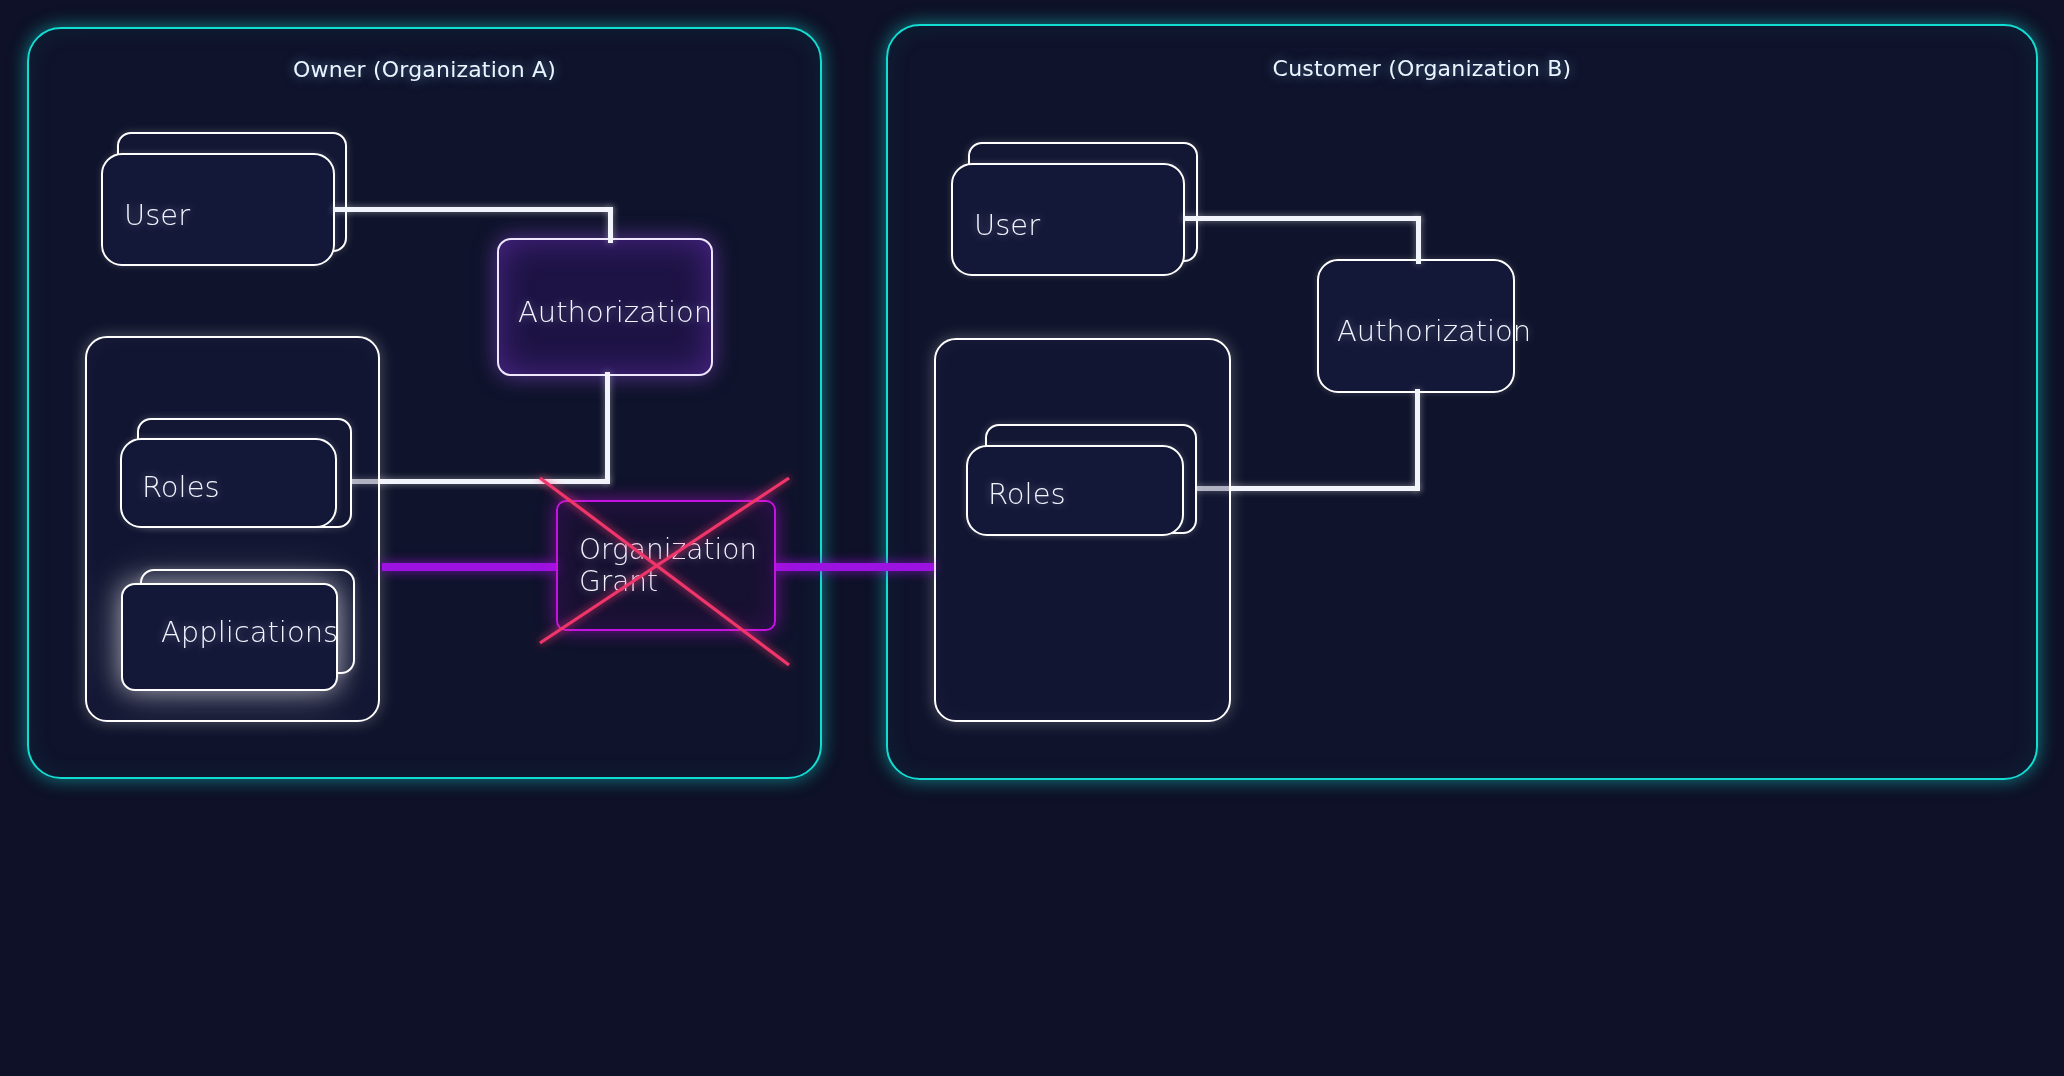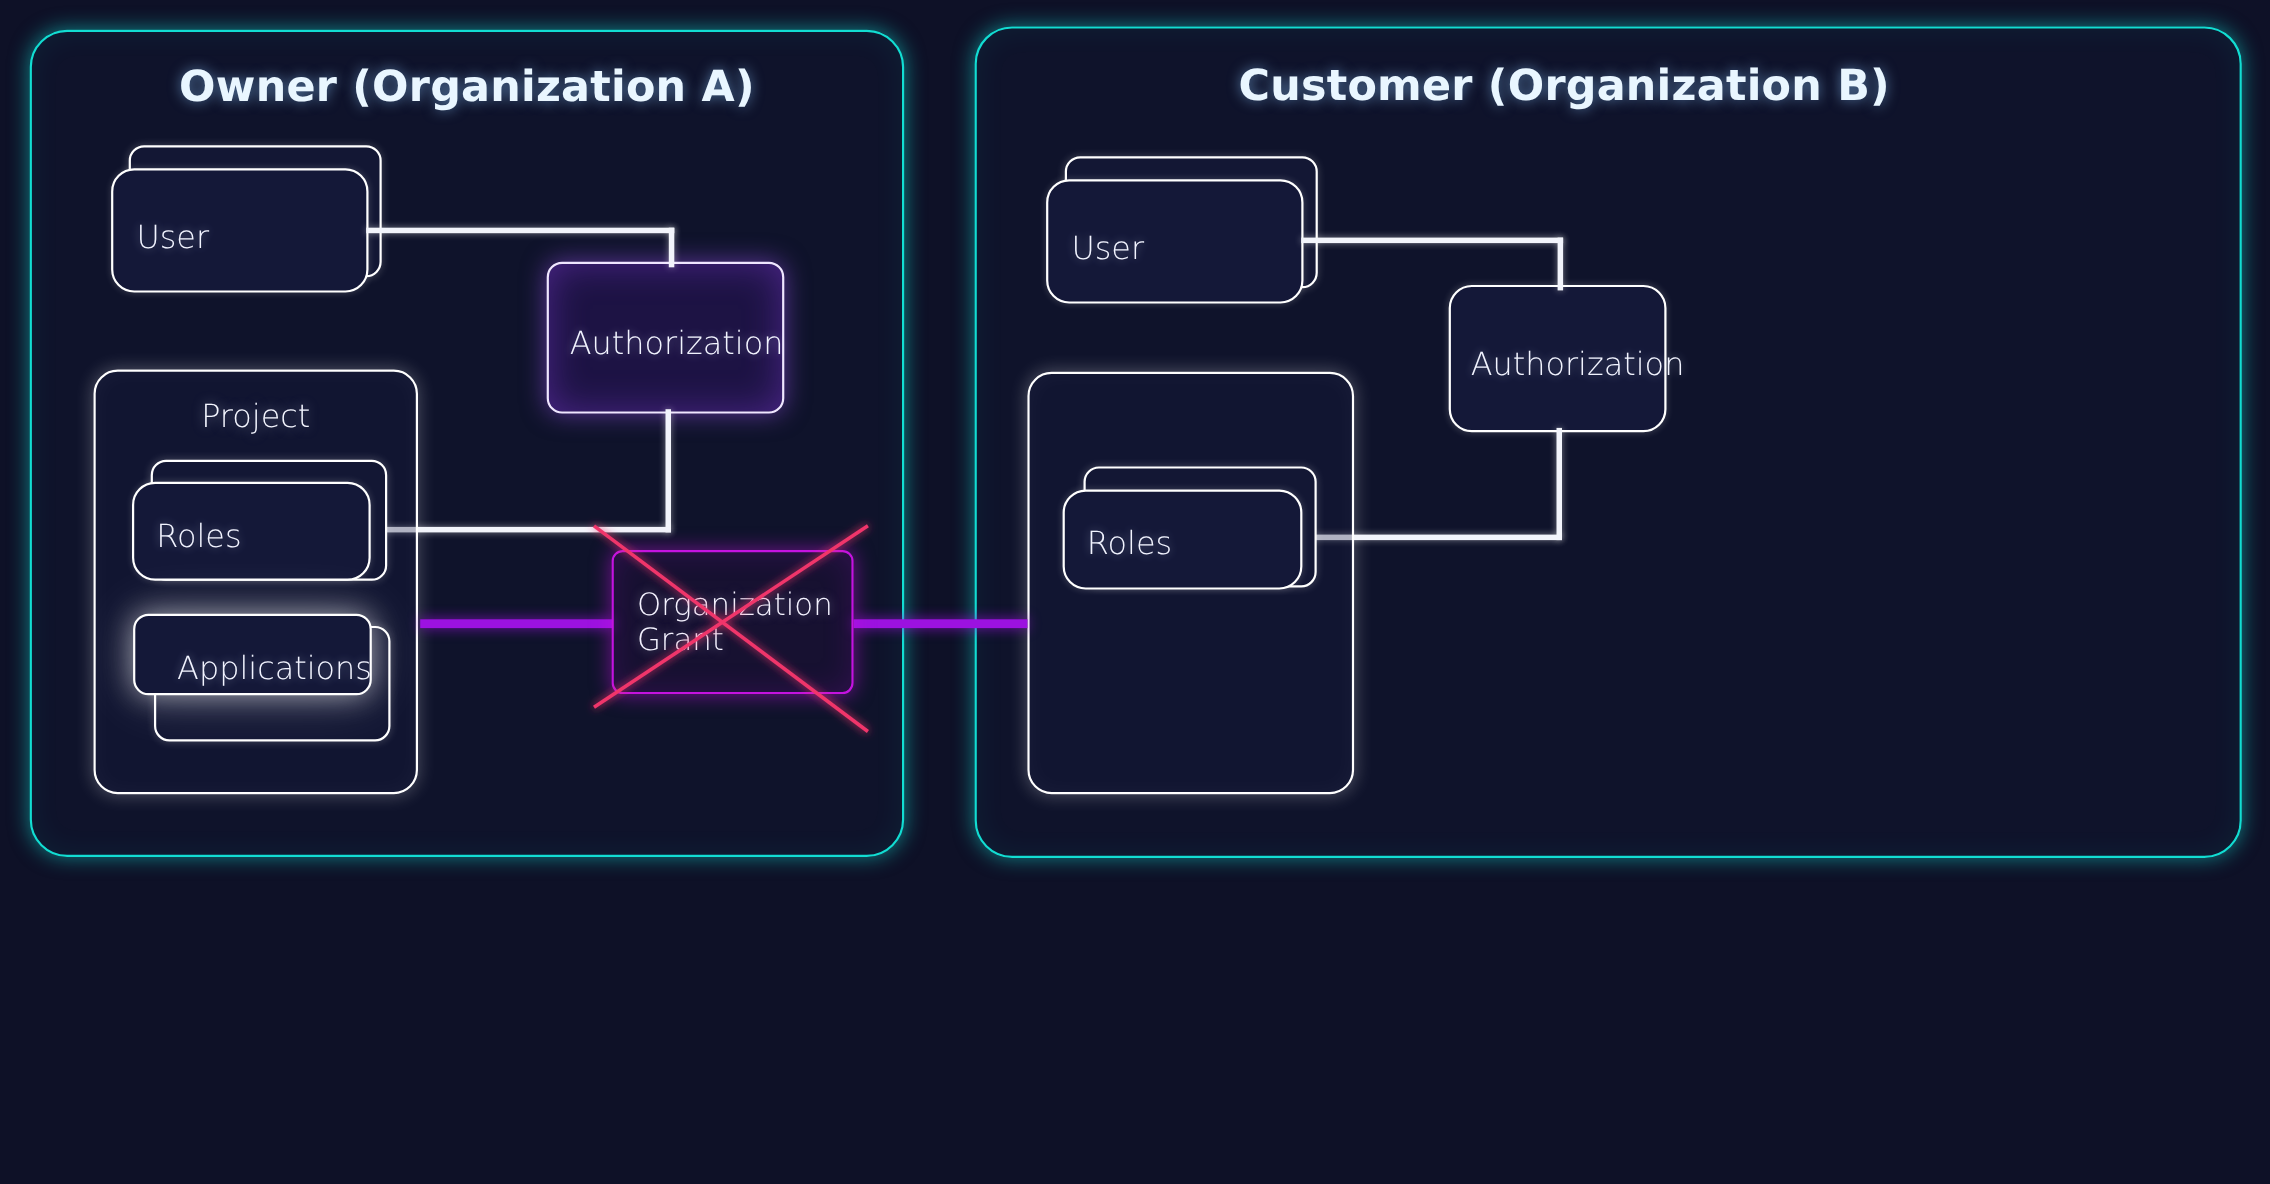--- a/index.html
+++ b/index.html
@@ -32,22 +32,22 @@
     box-shadow: 0 0 18px rgba(18,221,210,0.55),
                 inset 0 0 28px rgba(18,221,210,0.07);
     background: rgba(17, 22, 52, 0.35);
     box-sizing: border-box;
   }
   .org-title {
     position: absolute;
     left: 0; right: 0;
     text-align: center;
     color: #e9f6ff;
-    font-size: 39px;
-    font-weight: 700;
+    font-size: 22px;
+    font-weight: 400;
     letter-spacing: 0.2px;
     text-shadow: 0 0 12px rgba(140,200,255,0.55);
     white-space: nowrap;
   }
 
   
   .node {
     position: absolute;
     border: 2px solid #ffffff;
     border-radius: 14px;
@@ -170,29 +170,28 @@
     <div class="node-label" style="left:19px; top:55px;">Authorization</div>
   </div>
 
   <div class="conn h" style="left:333px; top:207px; width:280px;"></div>
   <div class="conn v" style="left:608px; top:207px; height:36px;"></div>
 
   <div class="conn v" style="left:605px; top:372px; height:112px;"></div>
   <div class="conn h" style="left:336px; top:479px; width:274px;"></div>
 
   <div class="group-box" style="left:85px; top:336px; width:295px; height:386px;"></div>
-  <div class="group-title" style="left:85px; width:295px; top:361px;">Project</div>
 
   <div class="stack-back" style="left:137px; top:418px; width:215px; height:110px;"></div>
   <div class="node soft" style="left:120px; top:438px; width:217px; height:90px;">
     <div class="node-label" style="left:20px; top:30px;">Roles</div>
   </div>
 
   <div class="stack-back" style="left:140px; top:569px; width:215px; height:105px;"></div>
-  <div class="node bright-glow" style="left:121px; top:558px; width:217px; height:74px;">
+  <div class="node bright-glow" style="left:121px; top:583px; width:217px; height:108px;">
     <div class="node-label" style="left:38px; top:30px;">Applications</div>
   </div>
 
   <div class="org-panel" style="left:886px; top:24px; width:1152px; height:756px;"></div>
   <div class="org-title" style="left:886px; width:1072px; top:56px;">Customer (Organization B)</div>
 
   <div class="stack-back" style="left:968px; top:142px; width:230px; height:120px;"></div>
   <div class="node soft" style="left:951px; top:163px; width:234px; height:113px;">
     <div class="node-label" style="left:21px; top:43px;">User</div>
   </div>

